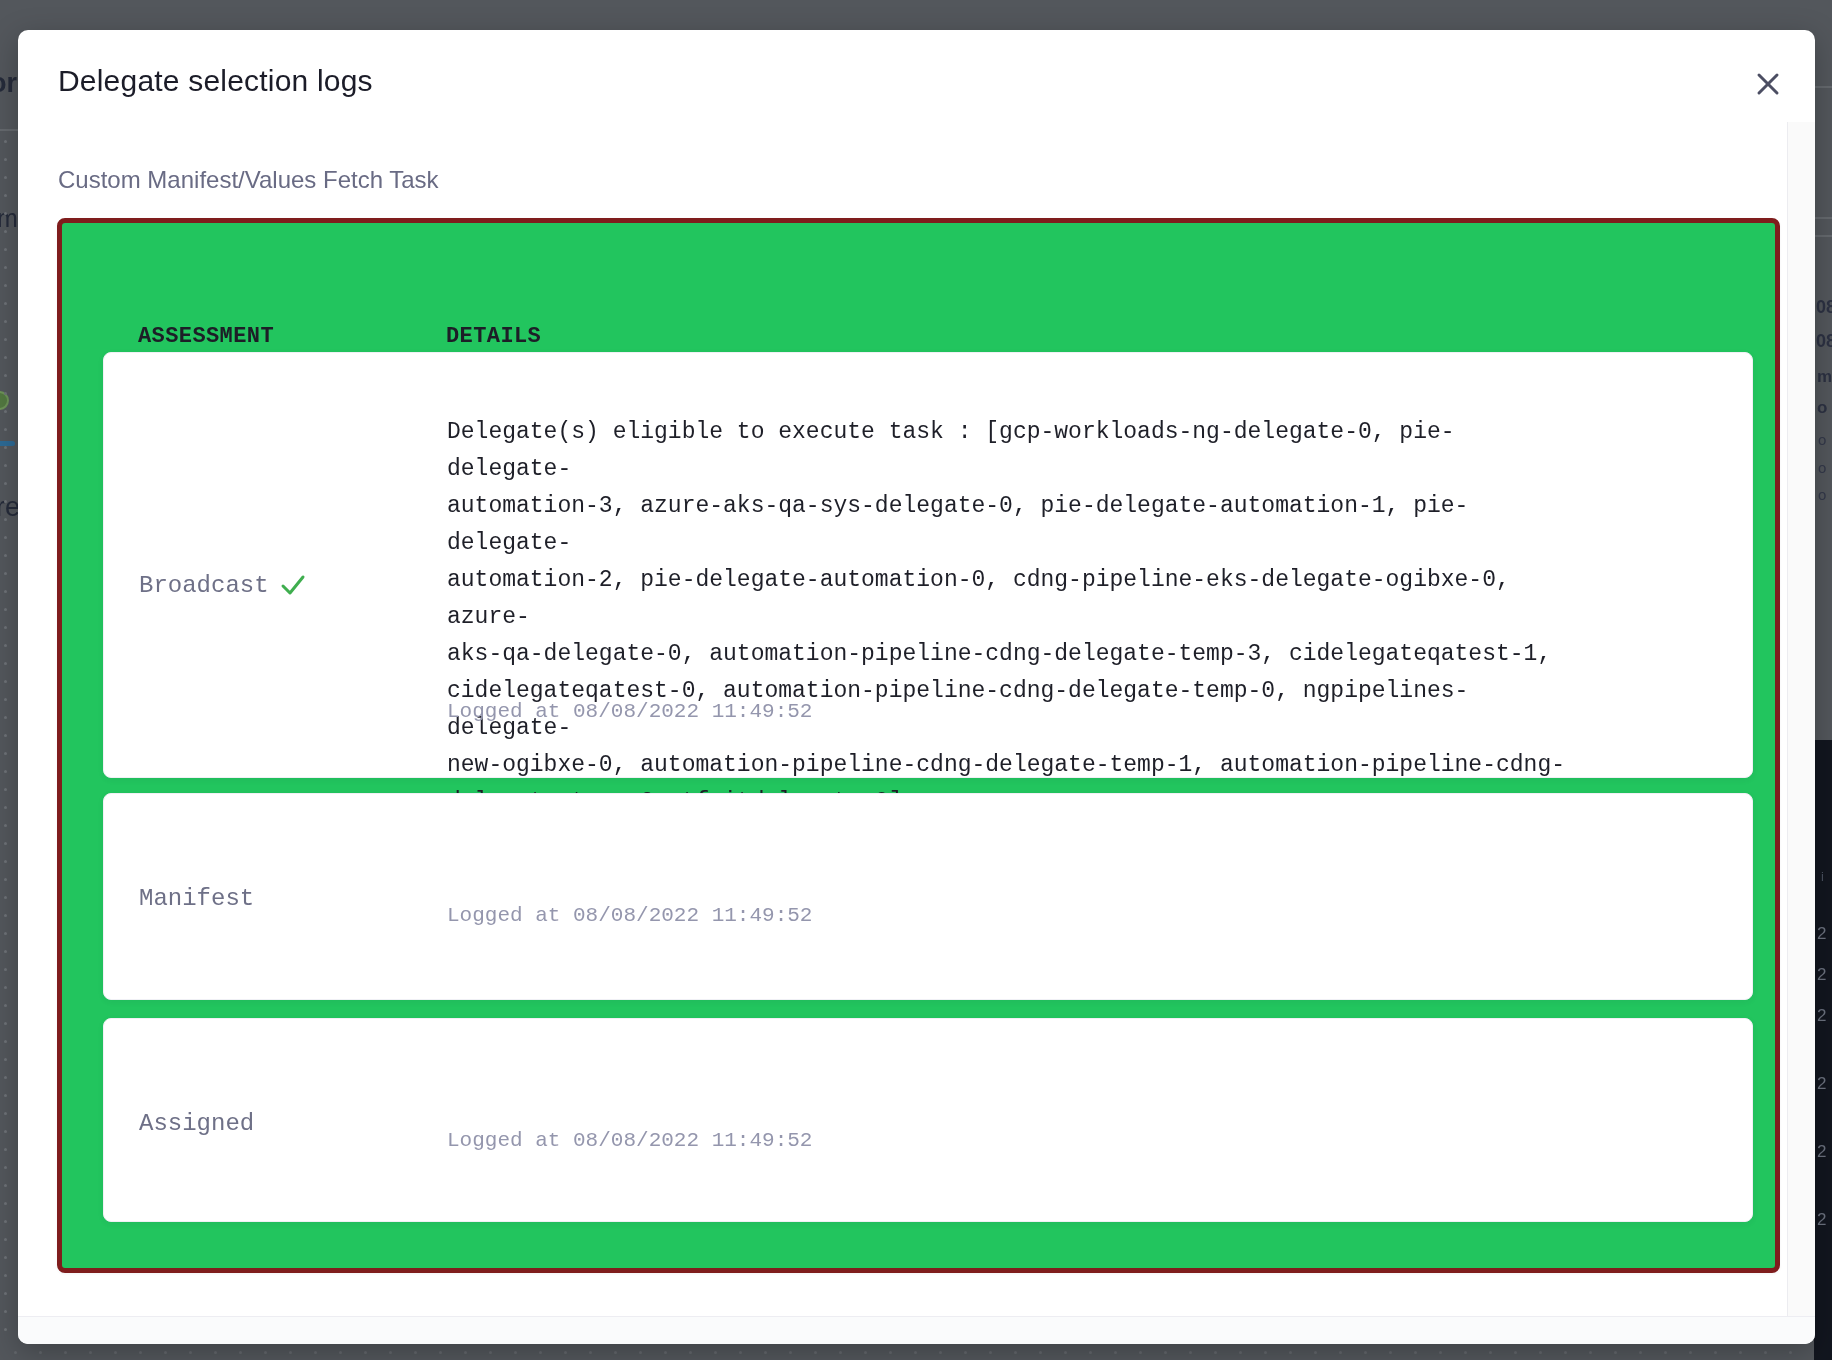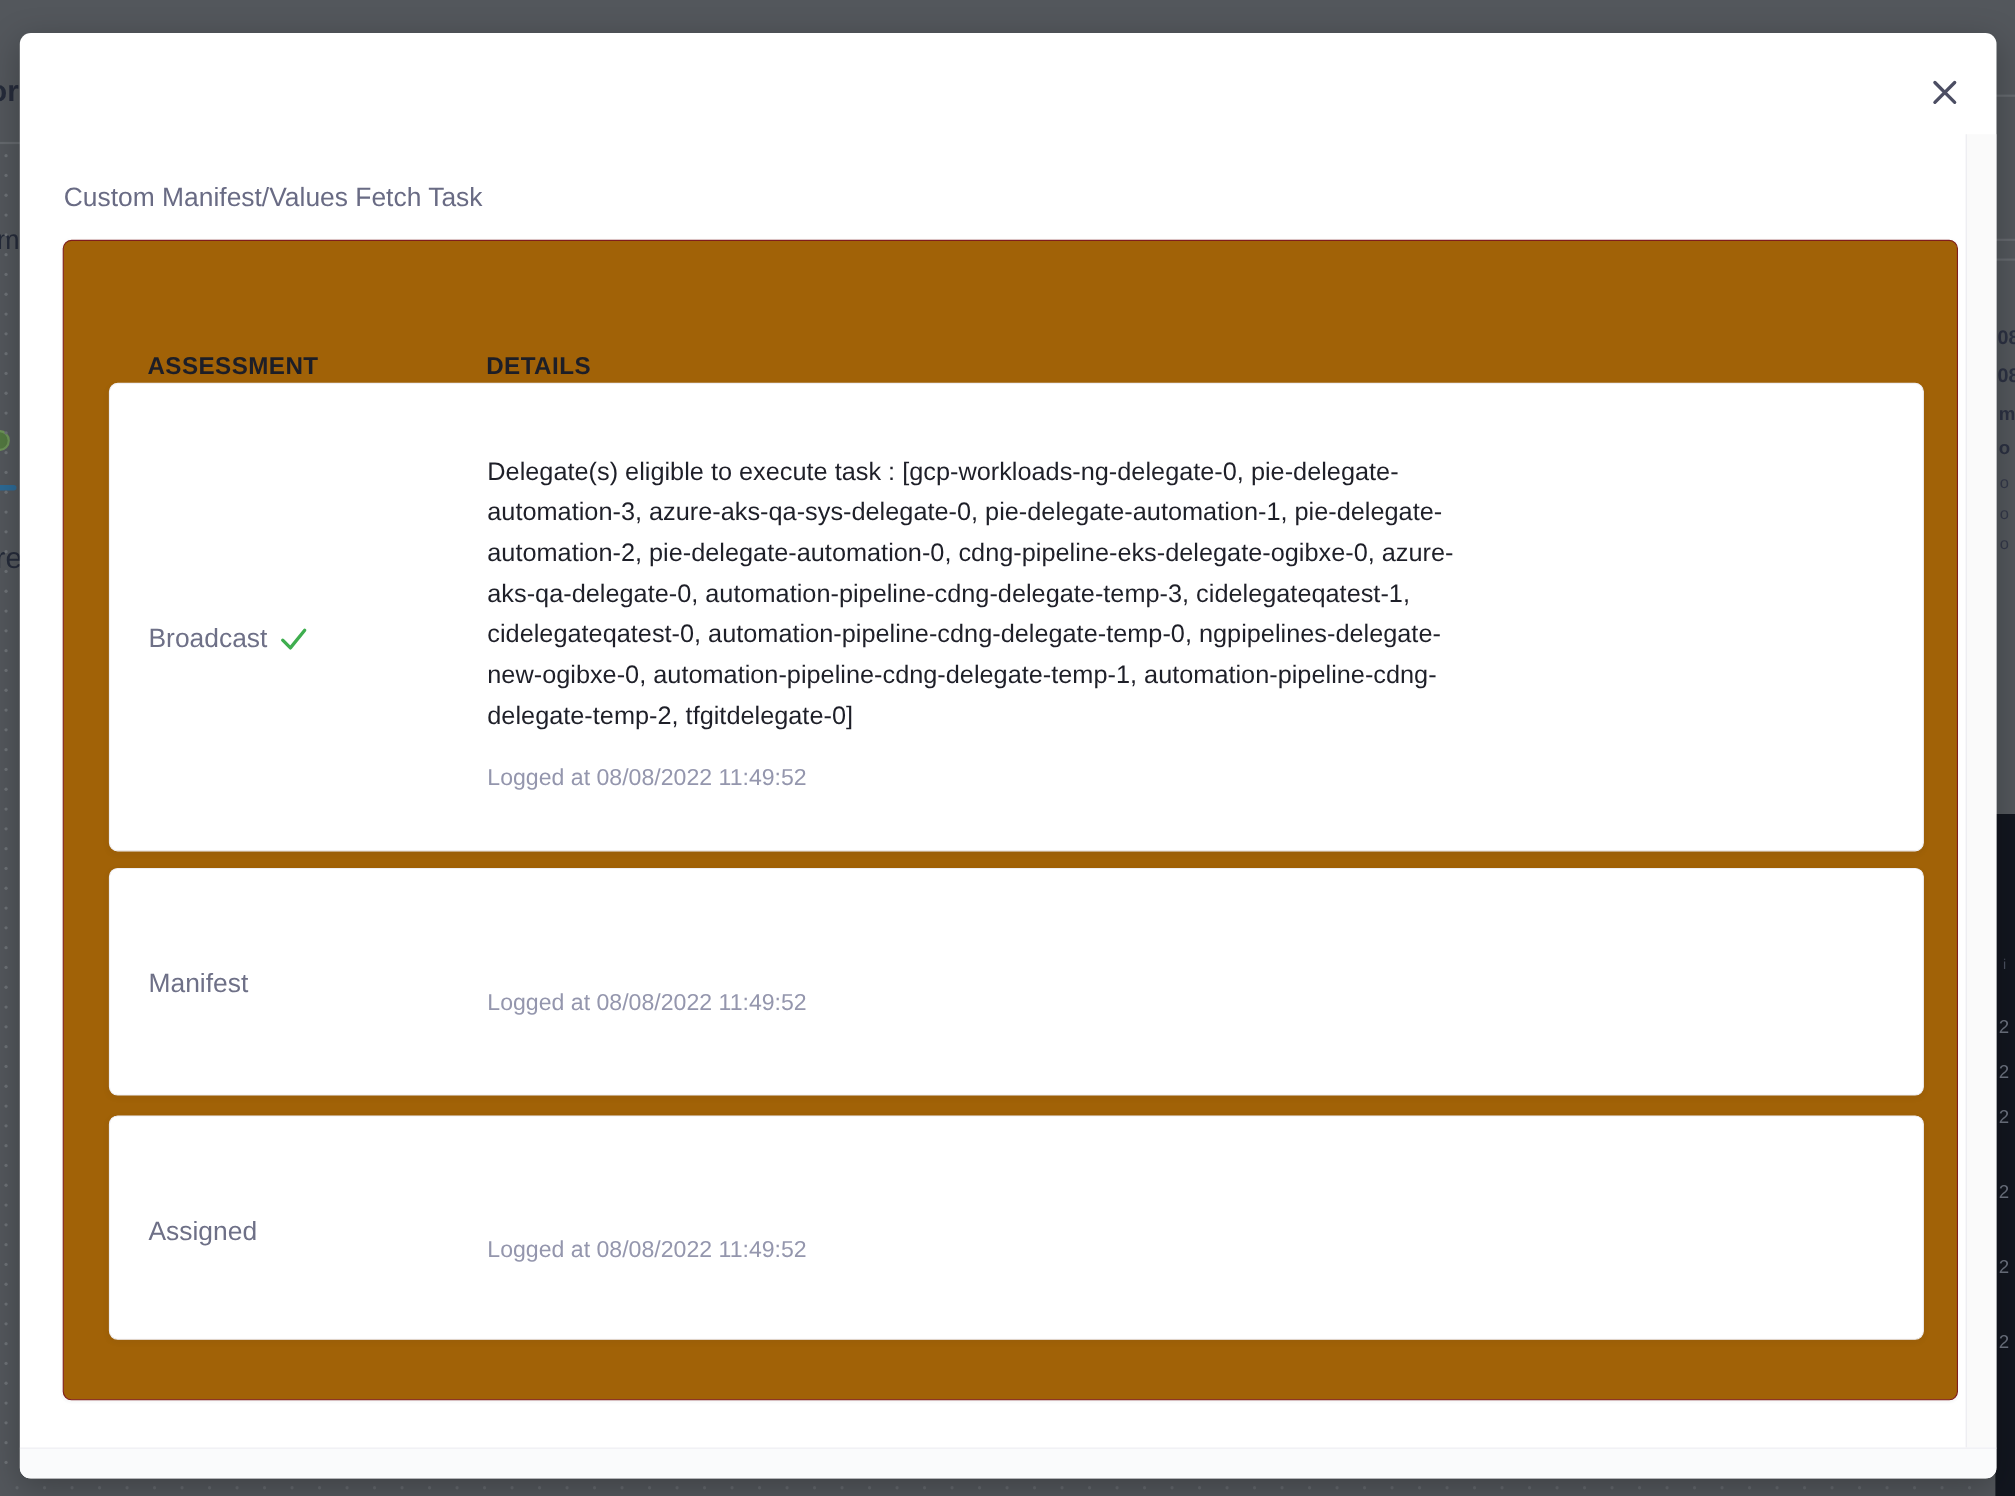--- a/index.html
+++ b/index.html
@@ -15,21 +15,21 @@
   .dot { position:absolute; width:3px; height:3px; border-radius:50%; background:#6e7277; }
 
   
   .modal { position:absolute; left:18px; top:30px; width:1797px; height:1314px; background:#ffffff; border-radius:10px; overflow:hidden; box-shadow:0 8px 30px rgba(0,0,0,0.25); }
   .modal-title { position:absolute; left:40px; top:34px; font-size:30px; font-weight:500; color:#1b1c28; letter-spacing:0.2px; }
   .close-btn { position:absolute; left:1732px; top:36px; width:36px; height:36px; background:none; border:none; cursor:pointer; padding:4px; }
   .task-name { position:absolute; left:40px; top:136px; font-size:24px; color:#696b84; }
   .task-id { position:absolute; right:72px; top:136px; font-size:24px; color:#54566d; white-space:nowrap; }
   .task-id b { color:#33354a; font-weight:700; margin-right:6px; }
 
-  .container { position:absolute; left:39px; top:188px; width:1723px; height:1055px; background:#a16207; border:1px solid #7f1d1d; border-radius:8px; box-shadow:0 1px 3px rgba(40,41,61,0.05); }
+  .container { position:absolute; left:39px; top:188px; width:1723px; height:1055px; background:#22c55e; border:5px solid #7f1d1d; border-radius:8px; box-shadow:0 1px 3px rgba(40,41,61,0.05);font-family:Liberation Mono, monospace; }
   .col-head { position:absolute; top:101px; font-size:22px; font-weight:700; color:#1d1e27; letter-spacing:0.4px; }
   .col-head.assessment { left:76px; }
   .col-head.details { left:384px; }
 
   .row-card { position:absolute; left:41px; width:1650px; background:#ffffff; border:1px solid #f0f0f5; border-radius:8px; box-shadow:0 2px 6px rgba(40,41,61,0.06); }
   .row-card.r0 { top:129px; height:426px; }
   .row-card.r1 { top:570px; height:207px; }
   .row-card.r2 { top:795px; height:204px; }
   .row-label { position:absolute; left:35px; font-size:24px; color:#6e7087; white-space:nowrap; display:flex; align-items:center; gap:10px; }
   .row-card.r0 .row-label { top:218px; }
@@ -214,20 +214,21 @@
       <span class="dot" style="left: 1664px; top: 1351px; background: rgb(99, 103, 108);"></span>
       <span class="dot" style="left: 1689px; top: 1351px; background: rgb(99, 103, 108);"></span>
       <span class="dot" style="left: 1714px; top: 1351px; background: rgb(99, 103, 108);"></span>
       <span class="dot" style="left: 1739px; top: 1351px; background: rgb(99, 103, 108);"></span>
       <span class="dot" style="left: 1764px; top: 1351px; background: rgb(99, 103, 108);"></span>
       <span class="dot" style="left: 1789px; top: 1351px; background: rgb(99, 103, 108);"></span>
     </div>
 
   <div class="modal">
 
+    <div class="modal-title">Delegate selection logs</div>
 
     <button class="close-btn" aria-label="Close">
       <svg width="28" height="28" viewBox="0 0 28 28">
         <line x1="5" y1="5" x2="23" y2="23" stroke="#4c4e63" stroke-width="3" stroke-linecap="round"></line>
         <line x1="23" y1="5" x2="5" y2="23" stroke="#4c4e63" stroke-width="3" stroke-linecap="round"></line>
       </svg>
     </button>
 
     <div class="task-name">Custom Manifest/Values Fetch Task</div>
 

